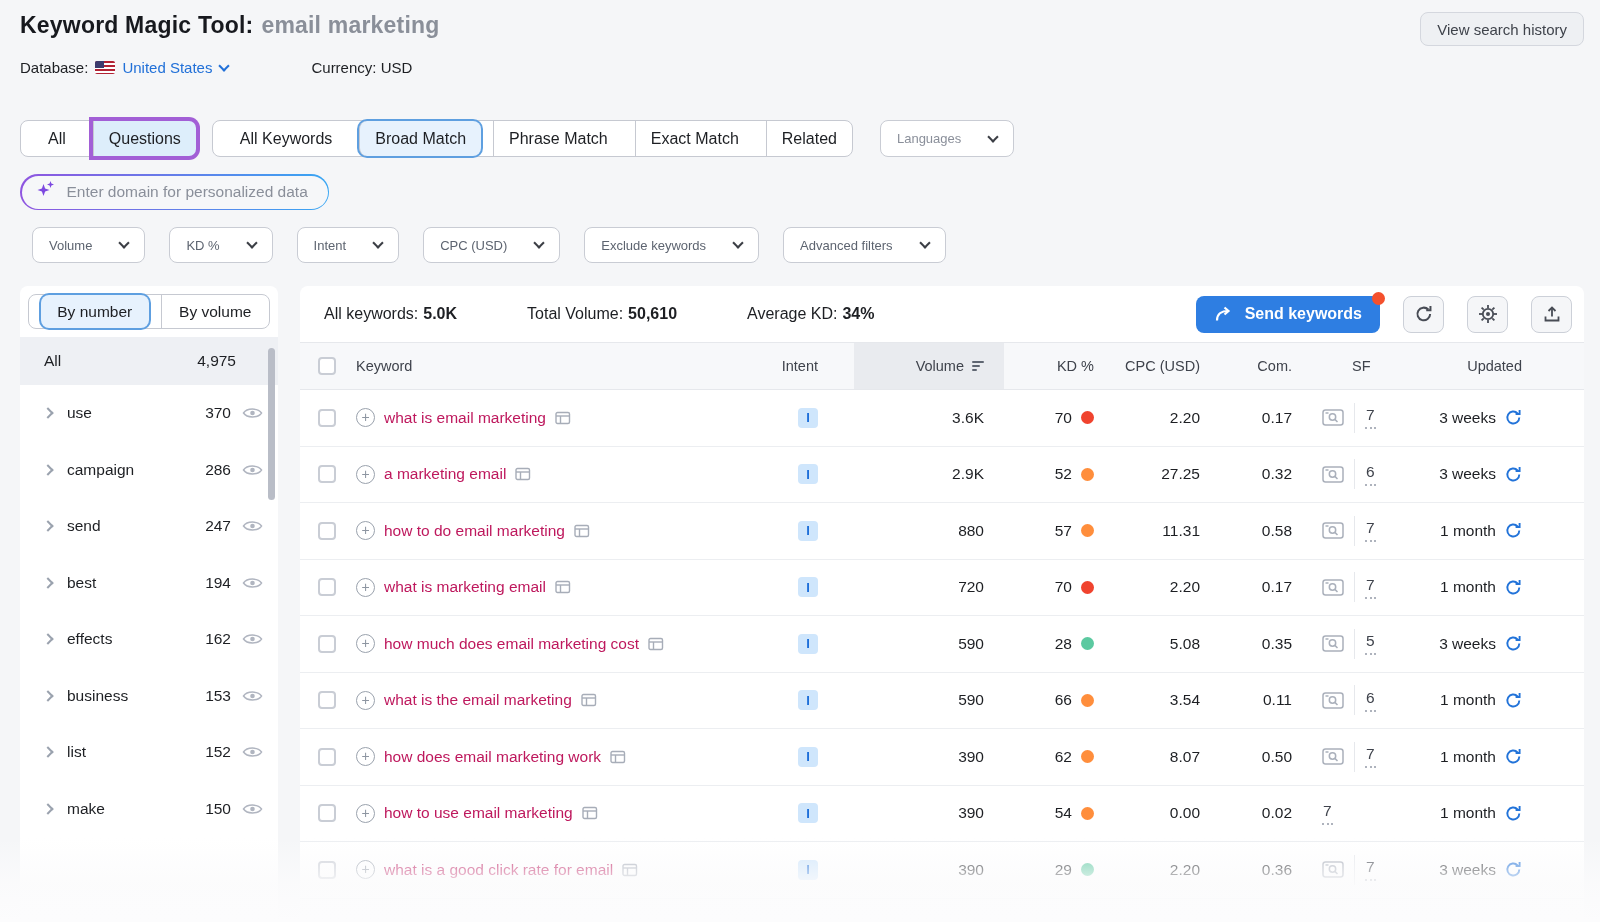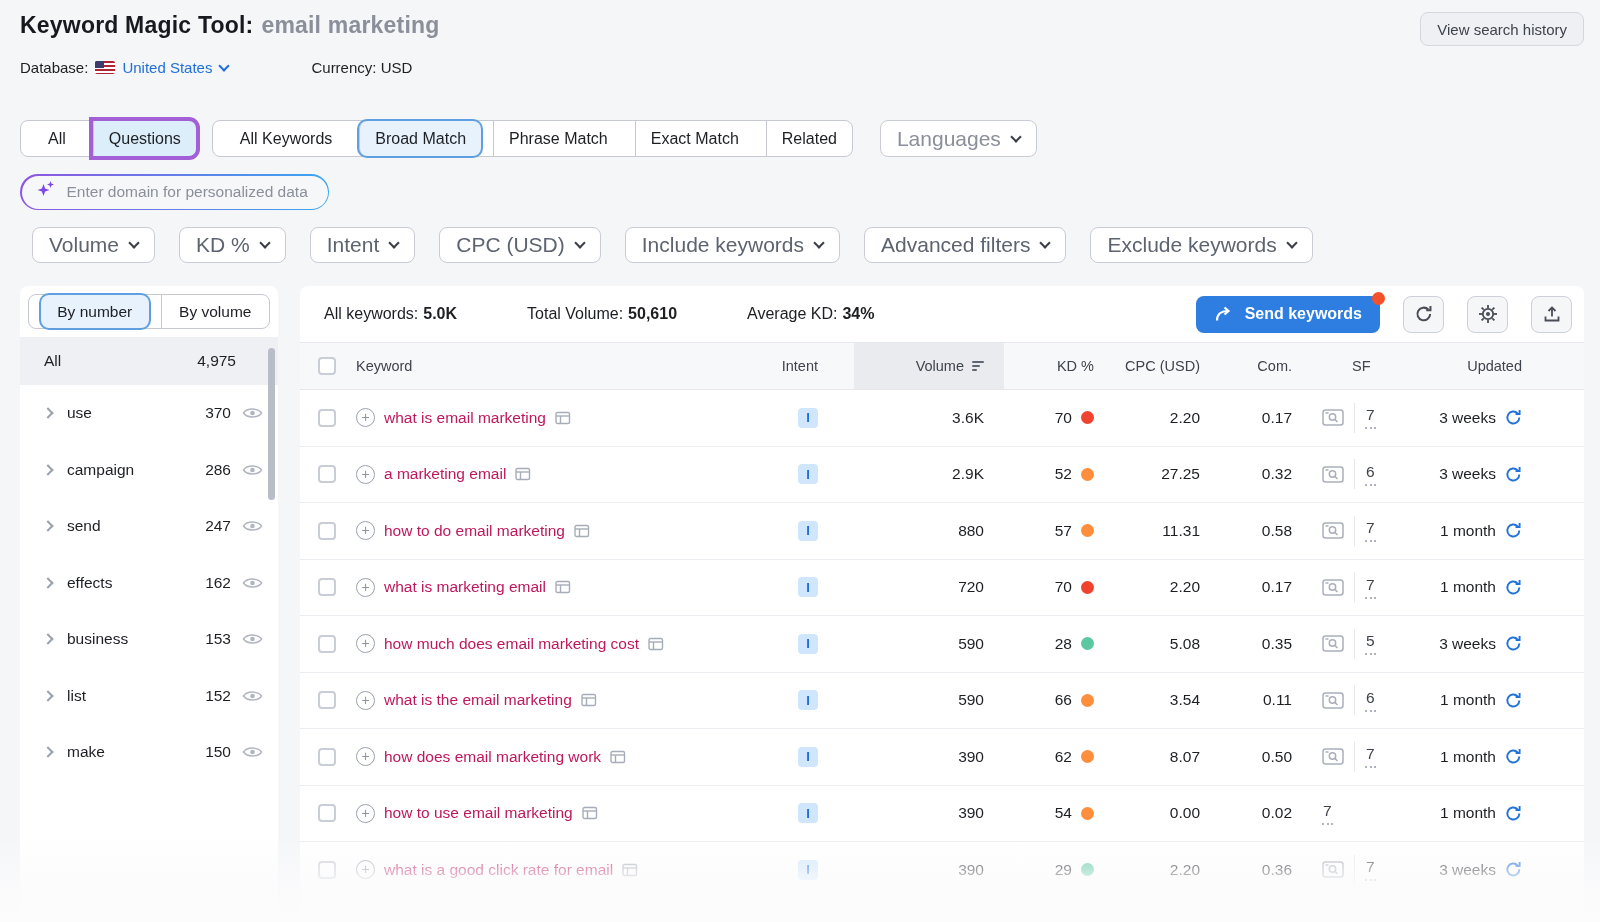--- a/index.html
+++ b/index.html
@@ -37,22 +37,22 @@
   .seg-group { display:flex; align-items:stretch; background:#fff; border:1px solid #c6c9d1;
     border-radius:8px; height:37px; }
   .seg { display:flex; align-items:center; padding:0 15px; font-size:16px; color:#1d1f23;
     background:transparent; border:none; border-left:1px solid #c6c9d1; }
   .seg:first-child { border-left:none; border-radius:7px 0 0 7px; }
   .seg:last-child { border-radius:0 7px 7px 0; }
   .seg-questions { background:#ddeefb; border-radius:6px;
     box-shadow:0 0 0 4px #a25fd6; position:relative; z-index:2; }
   .seg-active { background:#e7f2fd; box-shadow:0 0 0 2px #5e9fe0; border-radius:8px !important;
     position:relative; z-index:1; }
-  .pill { display:inline-flex; align-items:center; gap:11px; height:37px; padding:16px 16px;
-    background:#fff; border:1px solid #c9ccd4; border-radius:8px; font-size:21px; }
+  .pill { display:inline-flex; align-items:center; gap:28px; height:37px; padding:16px 16px;
+    background:#fff; border:1px solid #c9ccd4; border-radius:8px; font-size:13px; }
   .languages { color:#8a8f9a; }
   .languages .chev, .filter .chev { color:#3b3e45; }
 
   
   .domain-row { margin:17px 0 0 20px; }
   .domain-wrap { display:inline-block; padding:1.5px; border-radius:19px;
     background:linear-gradient(90deg,#8f55e0,#38a6f3); }
   .domain-inner { display:flex; align-items:center; gap:10px; height:33px; padding:0 20px 0 13px;
     border-radius:18px; background:#f6f7f9; color:#8a8f9a; font-size:15.5px; }
 
@@ -198,29 +198,25 @@
     </button>
   <button class="pill filter">
       <span>Intent</span>
       <i class="chev chev-down"></i>
     </button>
   <button class="pill filter">
       <span>CPC (USD)</span>
       <i class="chev chev-down"></i>
     </button>
   <button class="pill filter">
-      <span>Include keywords</span>
+      <span>Exclude keywords</span>
       <i class="chev chev-down"></i>
     </button>
   <button class="pill filter">
       <span>Advanced filters</span>
-      <i class="chev chev-down"></i>
-    </button>
-  <button class="pill filter">
-      <span>Exclude keywords</span>
       <i class="chev chev-down"></i>
     </button>
 </div>
 
 <div class="main">
   <aside class="sidebar card">
     <div class="toggle-wrap">
       <div class="seg-group small">
         <button class="seg small-seg seg-active">By number</button>
         <button class="seg small-seg">By volume</button>
@@ -261,20 +257,31 @@
     <span class="g-label">send</span>
     <span class="g-count">247</span>
     <span class="eye">
       <svg width="21" height="14" viewBox="0 0 21 14">
               <path d="M1.5 7C5 1.8 16 1.8 19.5 7 16 12.2 5 12.2 1.5 7Z" fill="none" stroke="#b0b5c0" stroke-width="1.5"></path>
               <circle cx="10.5" cy="7" r="2.3" fill="#b0b5c0"></circle>
             </svg>
     </span>
   </div>
 
+  <div class="group-item">
+    <i class="chev chev-right"></i>
+    <span class="g-label">best</span>
+    <span class="g-count">194</span>
+    <span class="eye">
+      <svg width="21" height="14" viewBox="0 0 21 14">
+              <path d="M1.5 7C5 1.8 16 1.8 19.5 7 16 12.2 5 12.2 1.5 7Z" fill="none" stroke="#b0b5c0" stroke-width="1.5"></path>
+              <circle cx="10.5" cy="7" r="2.3" fill="#b0b5c0"></circle>
+            </svg>
+    </span>
+  </div>
 
   <div class="group-item">
     <i class="chev chev-right"></i>
     <span class="g-label">effects</span>
     <span class="g-count">162</span>
     <span class="eye">
       <svg width="21" height="14" viewBox="0 0 21 14">
               <path d="M1.5 7C5 1.8 16 1.8 19.5 7 16 12.2 5 12.2 1.5 7Z" fill="none" stroke="#b0b5c0" stroke-width="1.5"></path>
               <circle cx="10.5" cy="7" r="2.3" fill="#b0b5c0"></circle>
             </svg>

